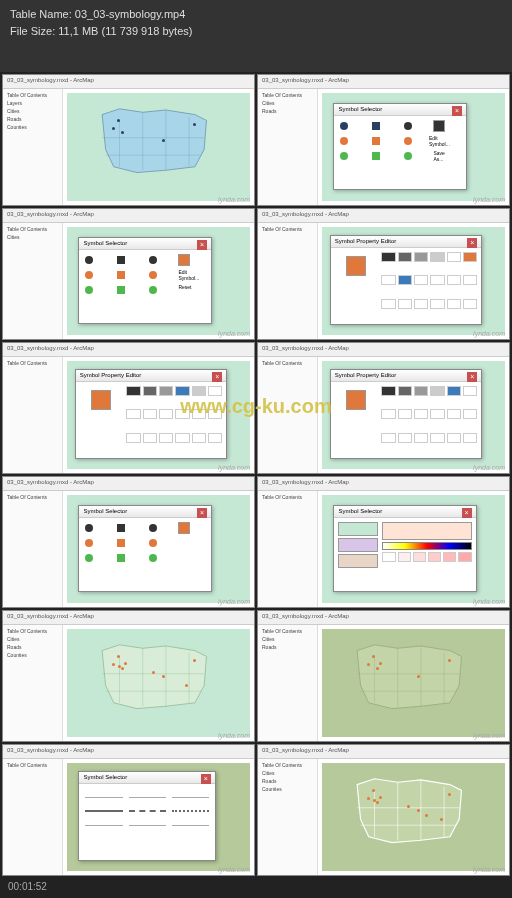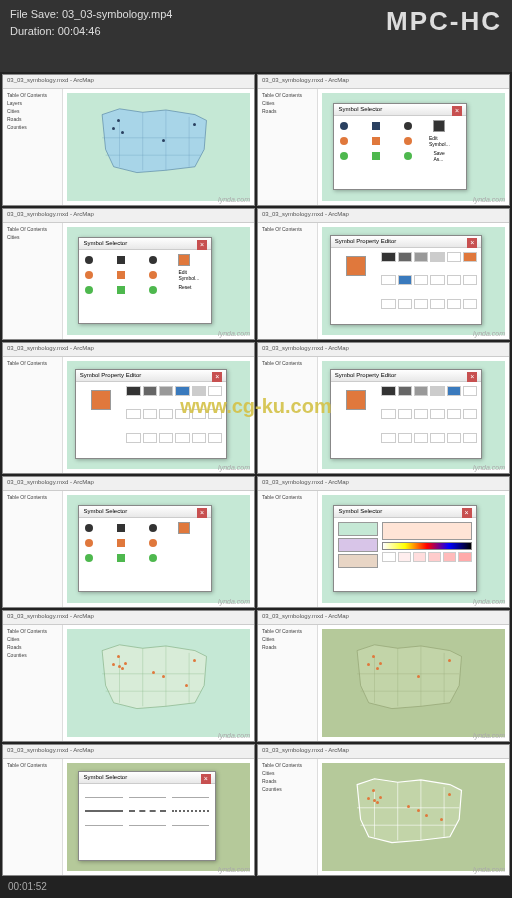--- a/index.html
+++ b/index.html
@@ -34,24 +34,23 @@
   .dot { position: absolute; width: 3px; height: 3px; border-radius: 50%; background: #e0783c; }
   .dot.dark { background: #2a4060; }
   .btm-bar { position: absolute; bottom: 0; left: 0; right: 0; height: 20px; background: #222; color: #aaa; font-size: 10px; padding: 3px 8px; }
   .ramp { height: 8px; background: linear-gradient(90deg, #fff, #ff0, #f00, #00f, #000); border: 1px solid #888; margin: 2px 0; }
 </style>
 </head>
 <body>
 
 <div class="top-bar">
   <div class="file-info">
-    <div><span>File Save:</span> <span>03_03-symbology.mp4</span></div>
-    <div><span>Duration:</span> <span>00:04:46</span></div>
-  </div>
-  <div class="logo">MPC-HC</div>
+    <div><span>Table Name:</span> <span>03_03-symbology.mp4</span></div>
+    <div><span>File Size:</span> <span>11,1 MB (11 739 918 bytes)</span></div>
+  </div>
 </div>
 
 <div class="grid">
 
   <div class="thumb">
     <div class="thumb-header">03_03_symbology.mxd - ArcMap</div>
     <div class="thumb-body">
       <div class="sidebar">
         <div class="sidebar-item">Table Of Contents</div>
         <div class="sidebar-item">Layers</div>

